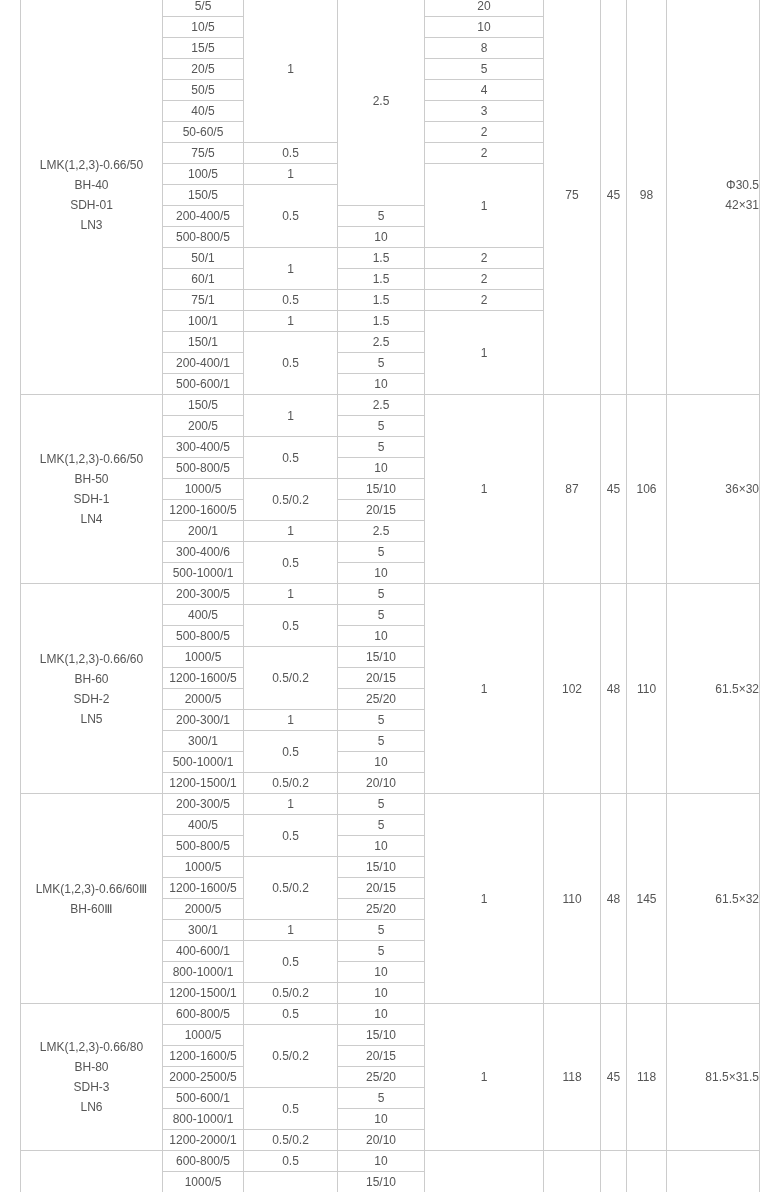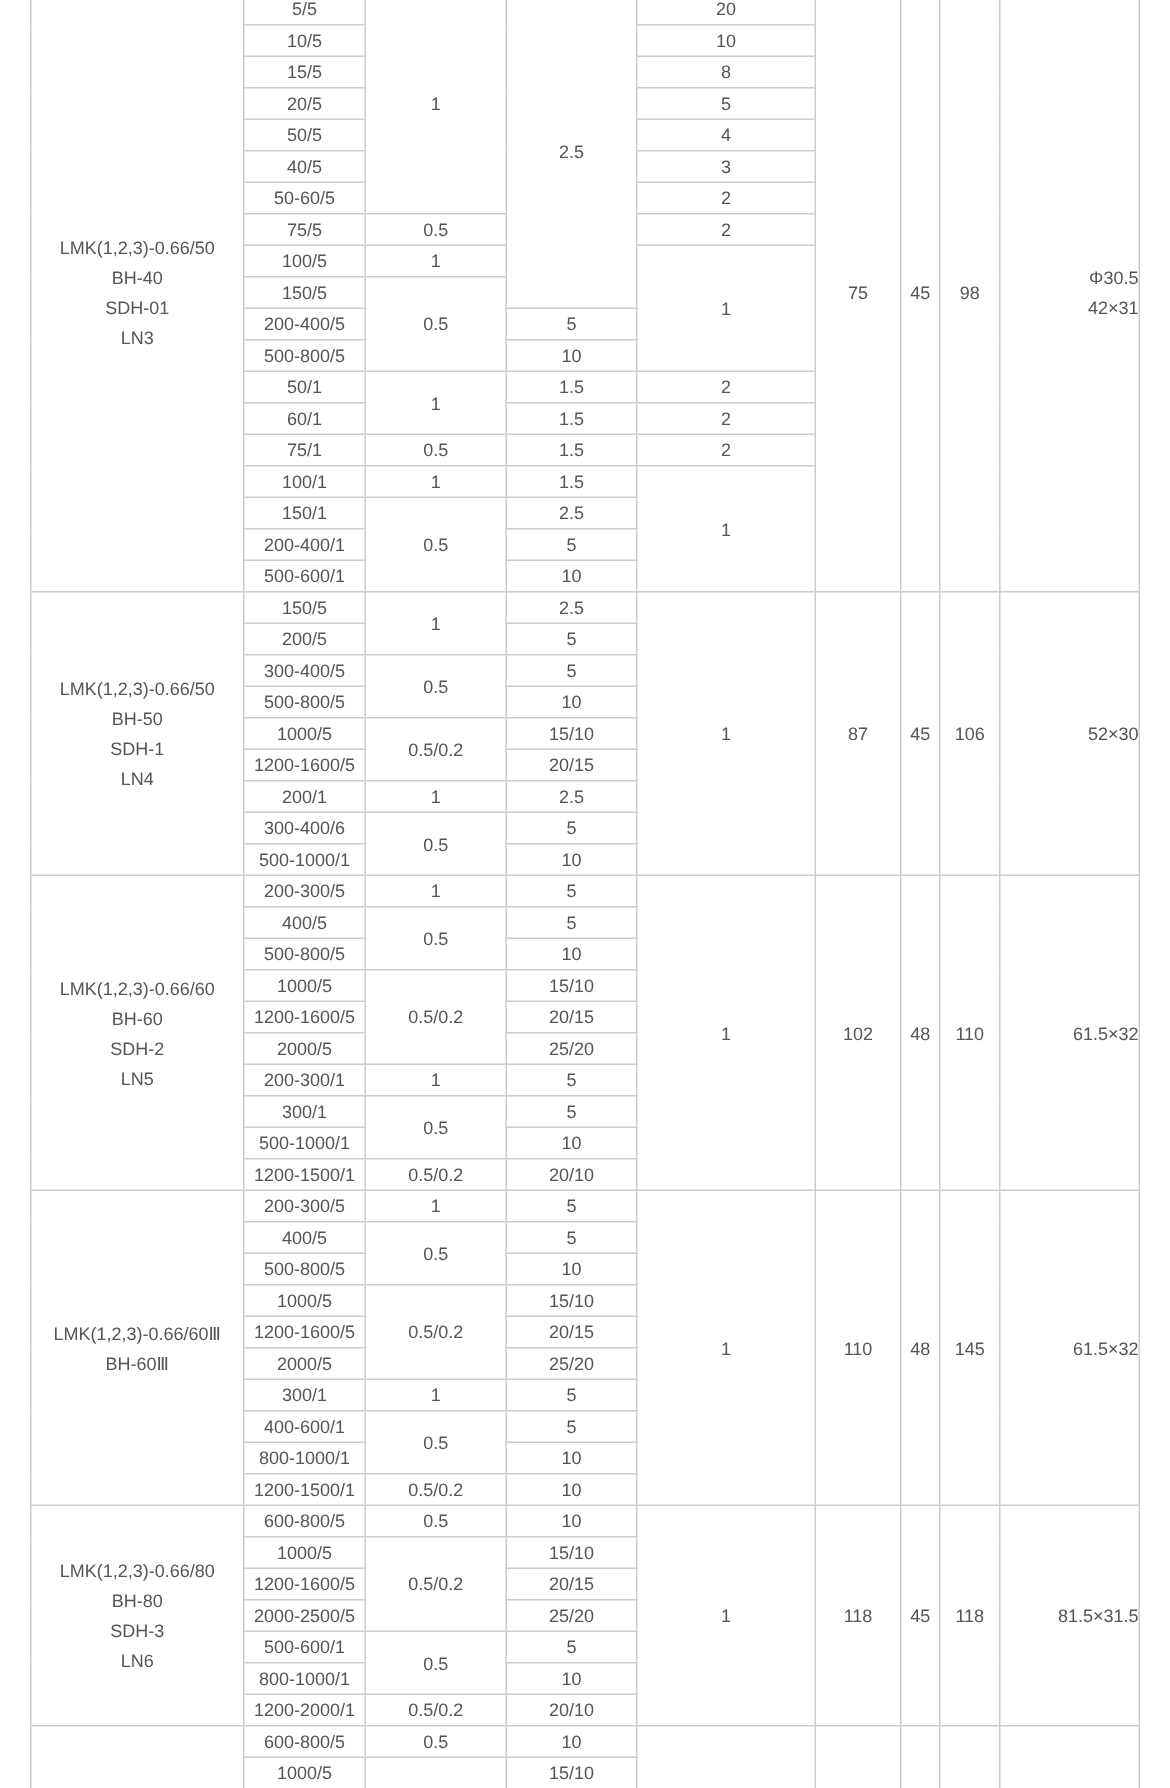--- a/index.html
+++ b/index.html
@@ -153,21 +153,21 @@
         <div>LN4</div>
       </td>
       <td>150/5</td>
       <td rowspan="2">1</td>
       <td>2.5</td>
       <td rowspan="9">1</td>
       <td rowspan="9">87</td>
       <td rowspan="9">45</td>
       <td rowspan="9">106</td>
       <td rowspan="9" class="dim">
-            <div>52×30</div>
+            <div>36×30</div>
           </td>
     </tr>
     <tr>
           <td>200/5</td>
           <td>5</td>
         </tr>
     <tr>
           <td>300-400/5</td>
           <td rowspan="2">0.5</td>
           <td>5</td>

